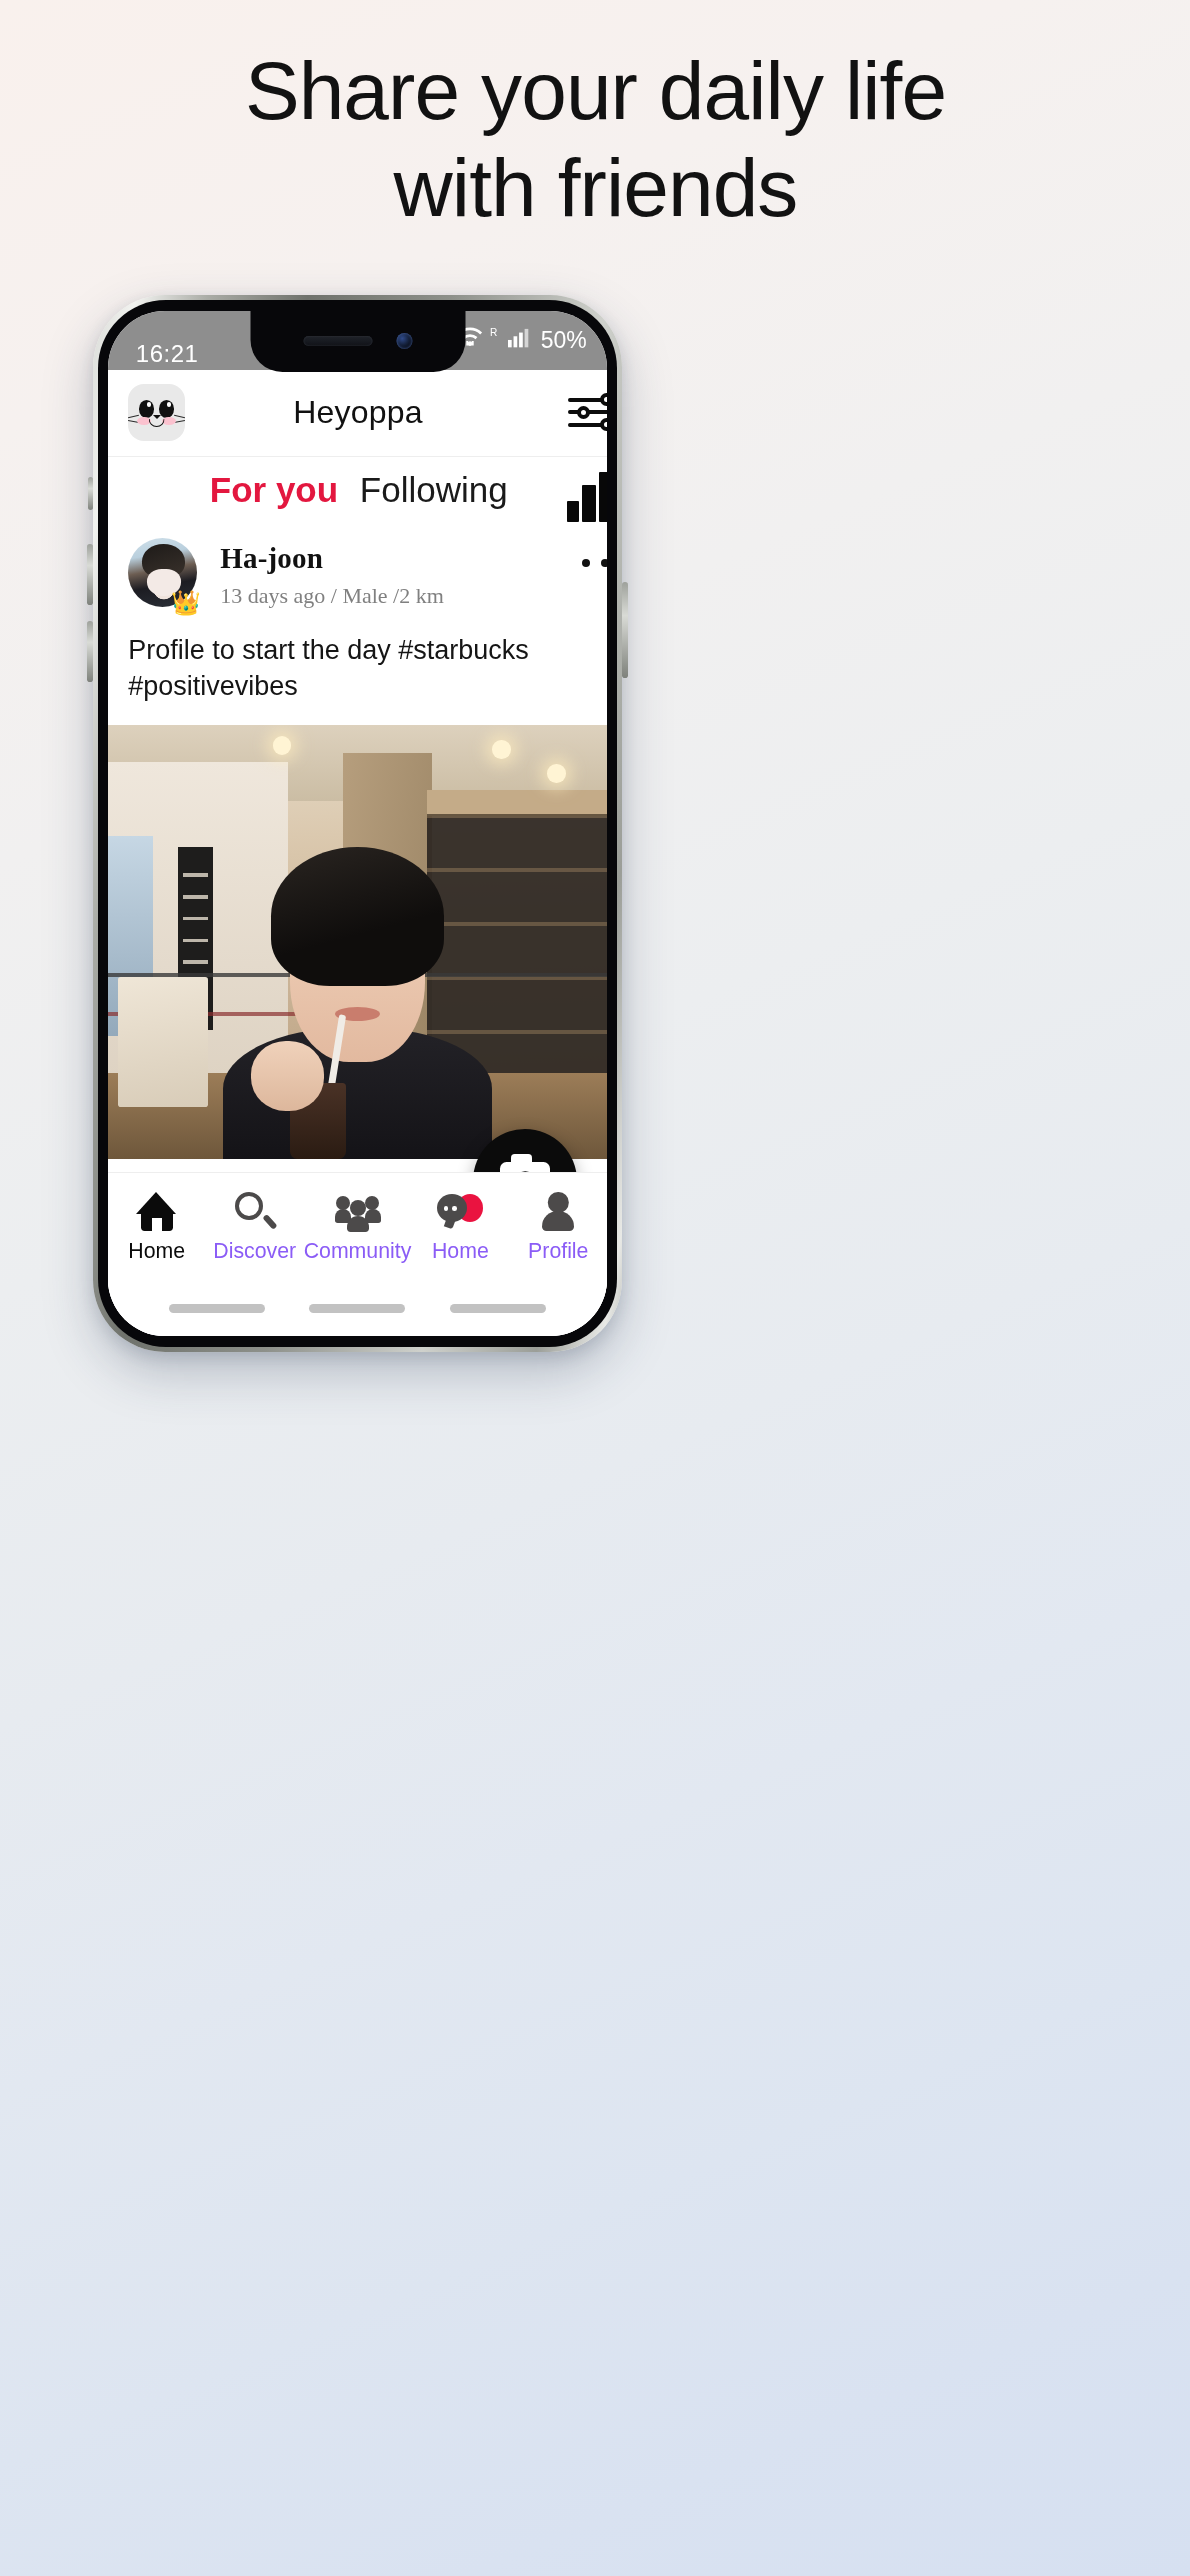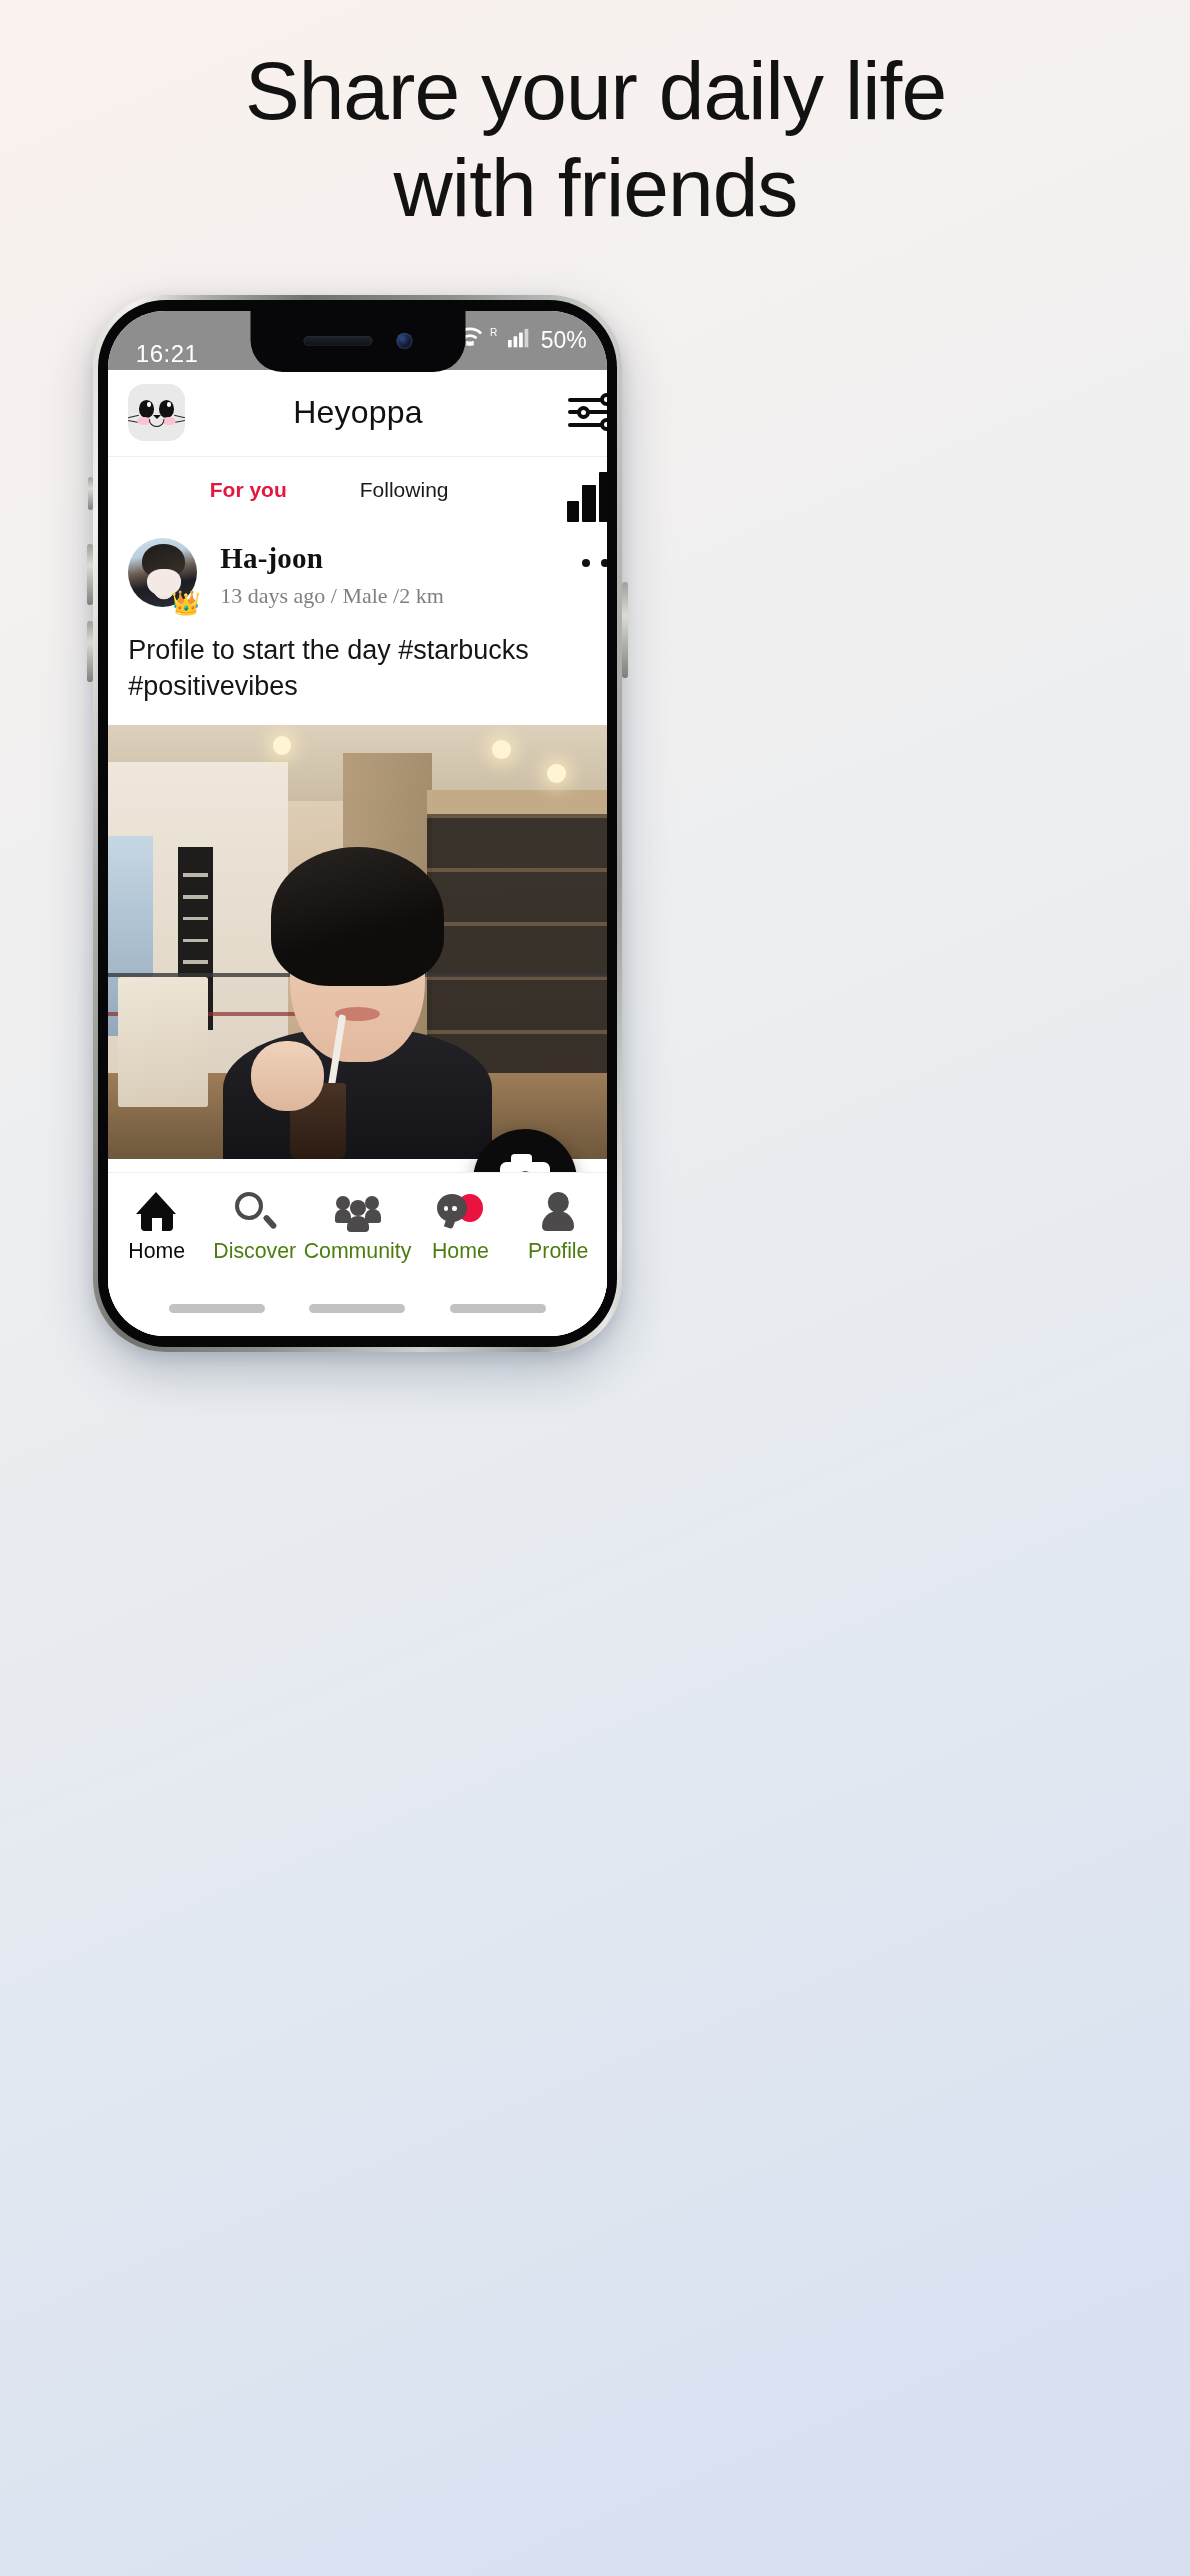--- a/index.html
+++ b/index.html
@@ -147,21 +147,21 @@
   .filter-icon b:nth-of-type(2){ left:9.3px; top:15px; }
   .filter-icon b:nth-of-type(3){ right:-1.9px; top:27px; }
 
   
   .tabs {
     position:absolute; top:145px; left:0; width:100%; height:67px;
     background:#fff; border-top:0.9px solid #eeeeee;
     display:flex; align-items:center;
     z-index:20;
   }
-  .tab { font-size:21px; color:#1a1a1a; }
+  .tab { font-size:35px; color:#1a1a1a; }
   .tab.active { color:#e3173f; font-weight:bold; }
   .tab-foryou { position:absolute; left:102px; }
   .tab-following { position:absolute; left:252px; }
   .rank-icon { position:absolute; right:-5.6px; top:15px; display:flex; align-items:flex-end; gap:2.8px; }
   .rank-icon s { display:block; background:#080808; border-radius:0.9px; }
   .rank-icon s:nth-child(1){ width:12px; height:20.4px; }
   .rank-icon s:nth-child(2){ width:14px; height:37px; }
   .rank-icon s:nth-child(3){ width:14px; height:50px; }
 
   
@@ -297,21 +297,21 @@
   .post-gap { height:50px; background:#fff; border-bottom:0.9px solid #ececec; }
 
   
   .bottomnav {
     position:absolute; left:0; bottom:56px; width:100%; height:108px;
     background:#fff; border-top:0.9px solid #eeeeee;
     display:flex; align-items:center;
     z-index:25;
   }
   .nav-item { flex:1; display:flex; flex-direction:column; align-items:center; gap:7.4px; position:relative; }
-  .nav-label { font-size:21.3px; color:#4d7c0f; }
+  .nav-label { font-size:21.3px; color:#8b5cf6; }
   .nav-item.active .nav-label { color:#0b0b0b; }
   .ni { height:41px; display:flex; align-items:flex-end; justify-content:center; }
 
   .home-i { width:41px; height:39px; position:relative; }
   .home-i .roof { position:absolute; left:0; top:0; width:0; height:0;
     border-left:20.4px solid transparent; border-right:20.4px solid transparent; border-bottom:22px solid #0b0b0b; }
   .home-i .base { position:absolute; left:4.6px; top:19.5px; width:32px; height:19.5px; background:#0b0b0b; border-radius:0 0 3.7px 3.7px; }
   .home-i .door { position:absolute; left:16px; top:26px; width:9.3px; height:13px; background:#fff; }
 
   .search-i { width:39px; height:39px; position:relative; }

